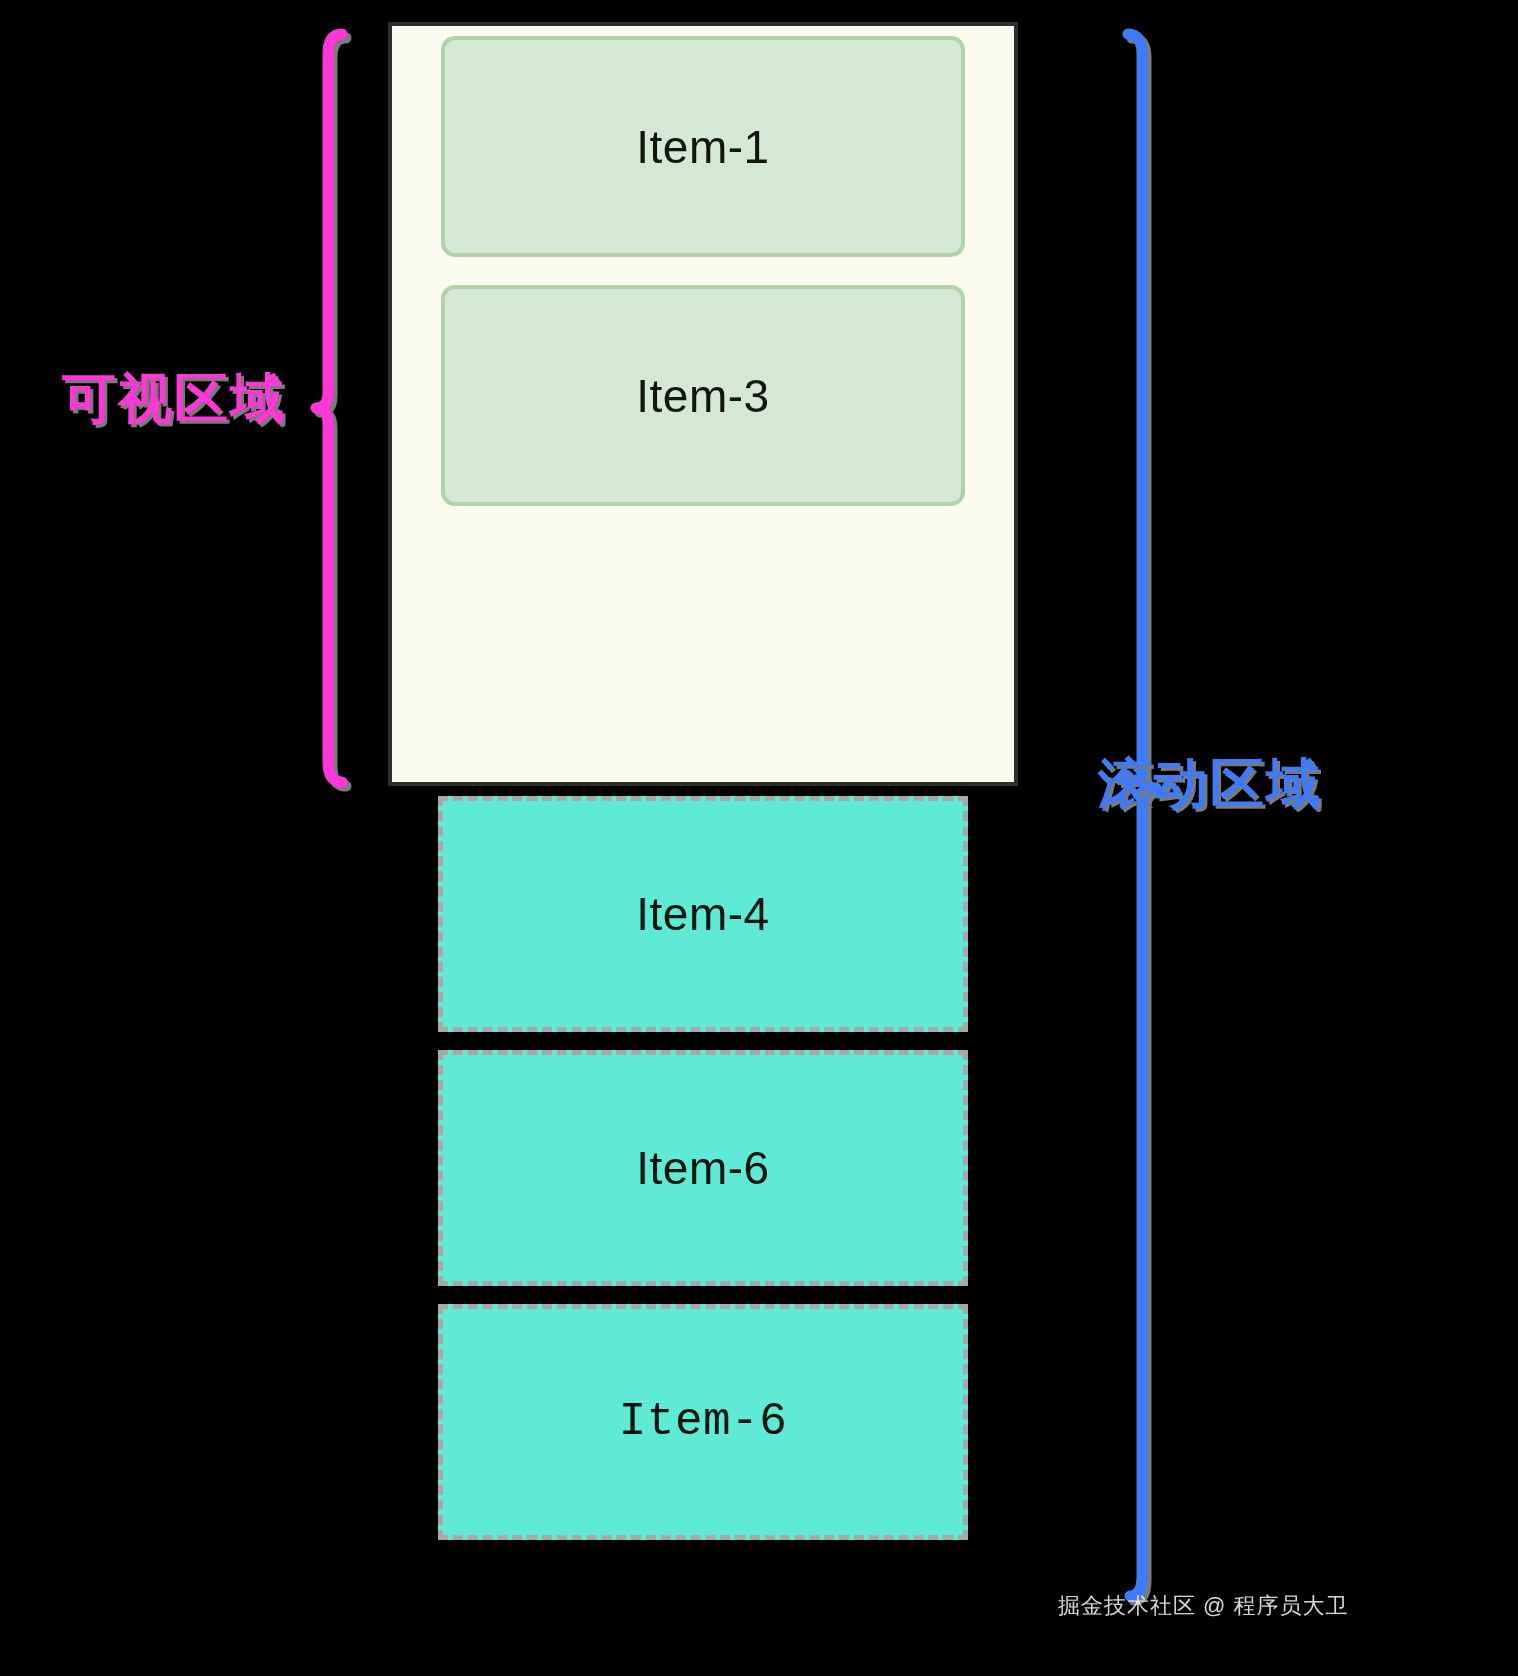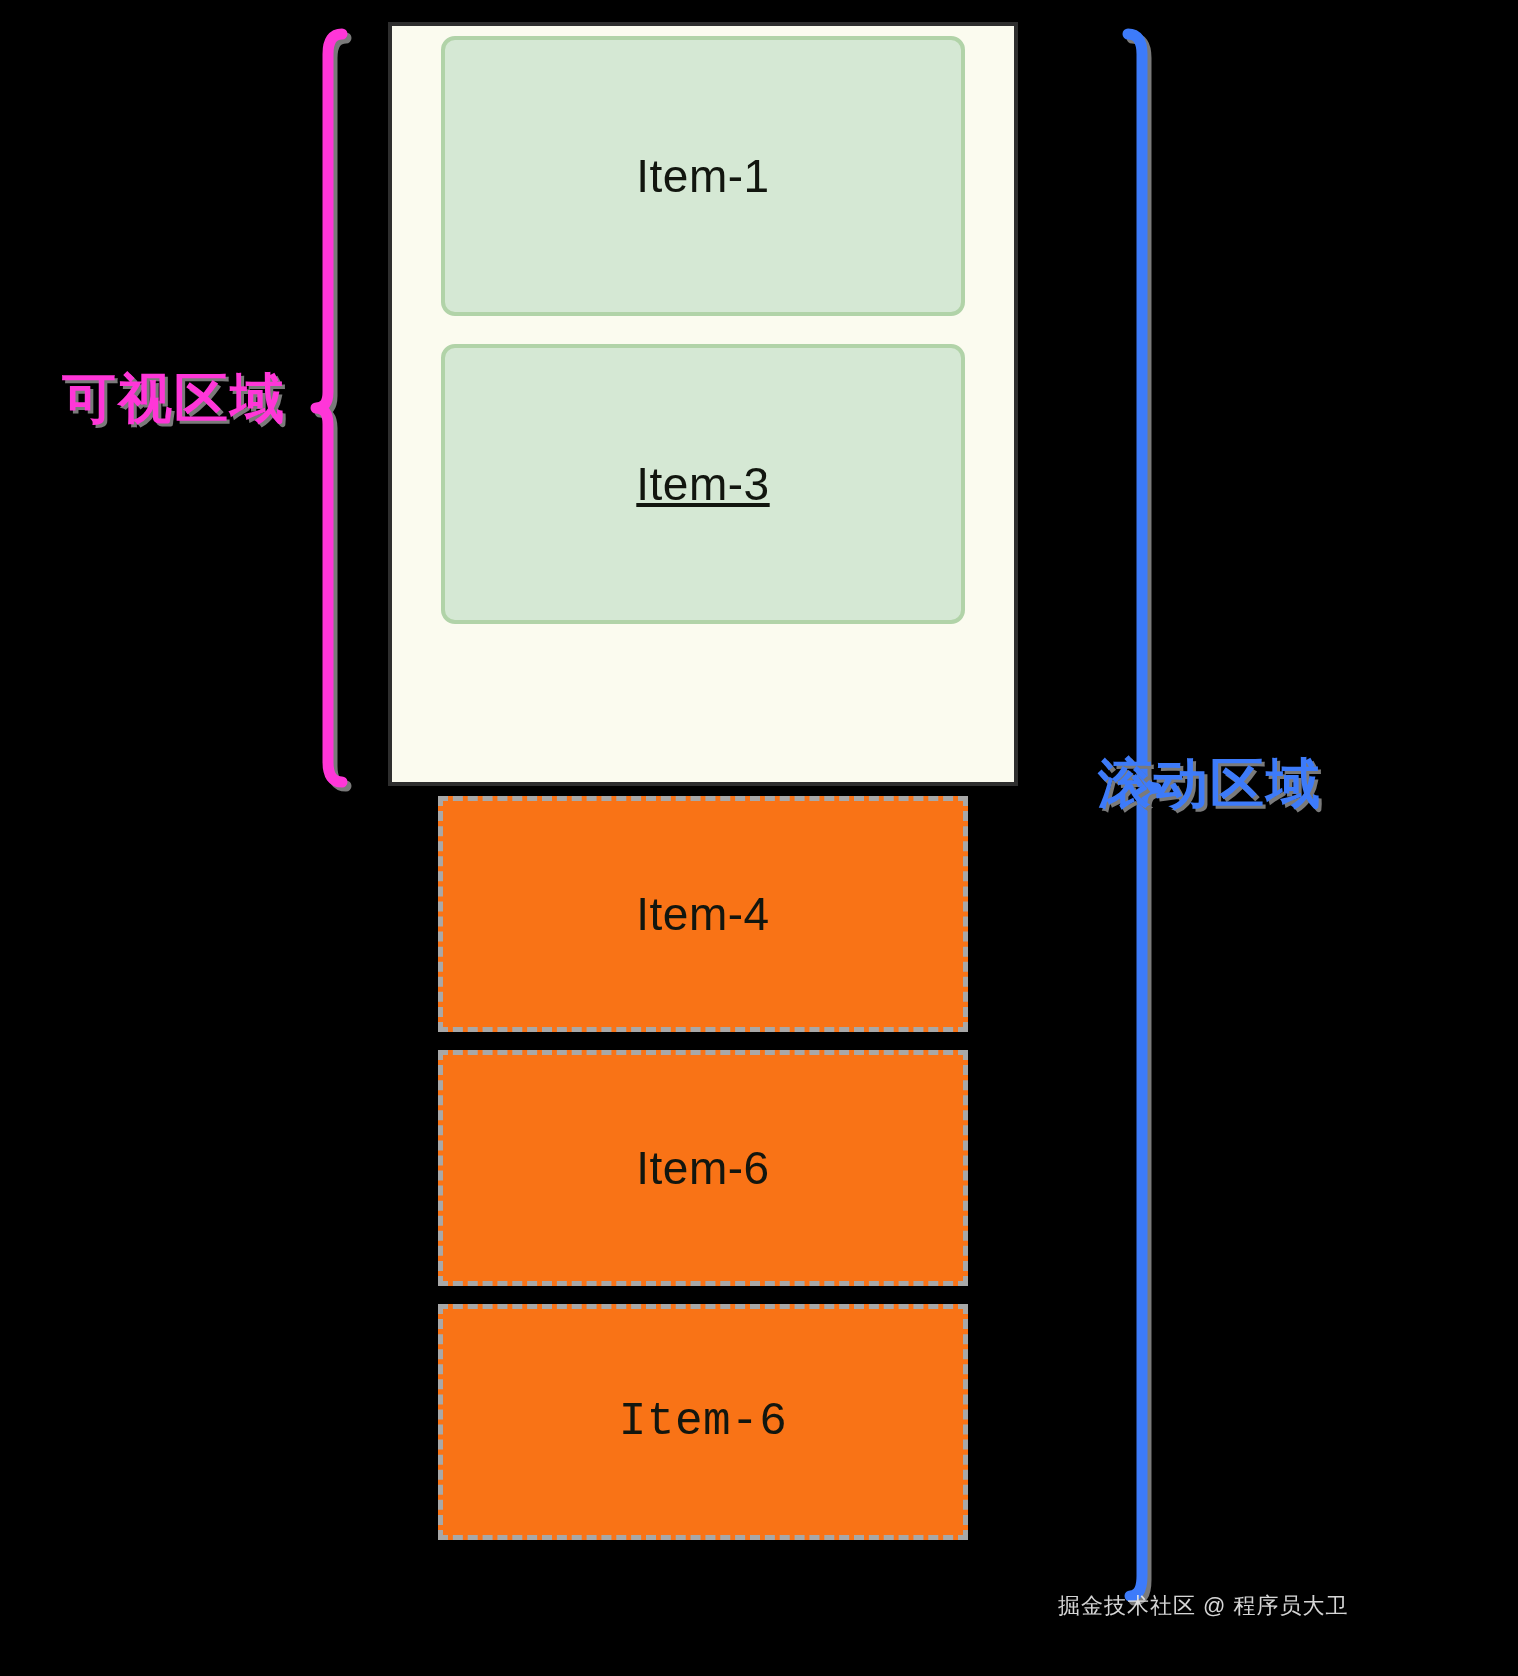--- a/index.html
+++ b/index.html
@@ -39,49 +39,49 @@
     top: 0;
     width: 100%;
     height: 100%;
     box-sizing: border-box;
     padding: 10px 24px;
   }
 
   .item-green {
     box-sizing: border-box;
     width: 524px;
-    height: 280px;
+    height: 221px;
     margin: 0 auto 28px auto;
     background: #d5e8d4;
     border: 4px solid #b1d3a8;
     border-radius: 14px;
     display: flex;
     align-items: center;
     justify-content: center;
     color: #12160f;
     font-size: 46px;
     font-weight: 400;
     letter-spacing: 0.5px;
   }
-  .item-green:last-child { margin-bottom: 10px; text-decoration: underline; }
+  .item-green:last-child { margin-bottom: 10px; }
 
   
   .hidden-items {
     position: absolute;
     left: 388px;
     top: 796px;
     width: 630px;
   }
 
   .item-dashed {
     box-sizing: border-box;
     width: 530px;
     height: 236px;
     margin: 0 auto 18px auto;
-    background: #f97316;
+    background: #5eead4;
     border: 5px dashed #a8a8a8;
     display: flex;
     align-items: center;
     justify-content: center;
     color: #12160f;
     font-size: 46px;
     font-weight: 400;
     letter-spacing: 0.5px;
   }
   .item-dashed:last-child { margin-bottom: 12px; font-family: Liberation Mono, monospace; }

